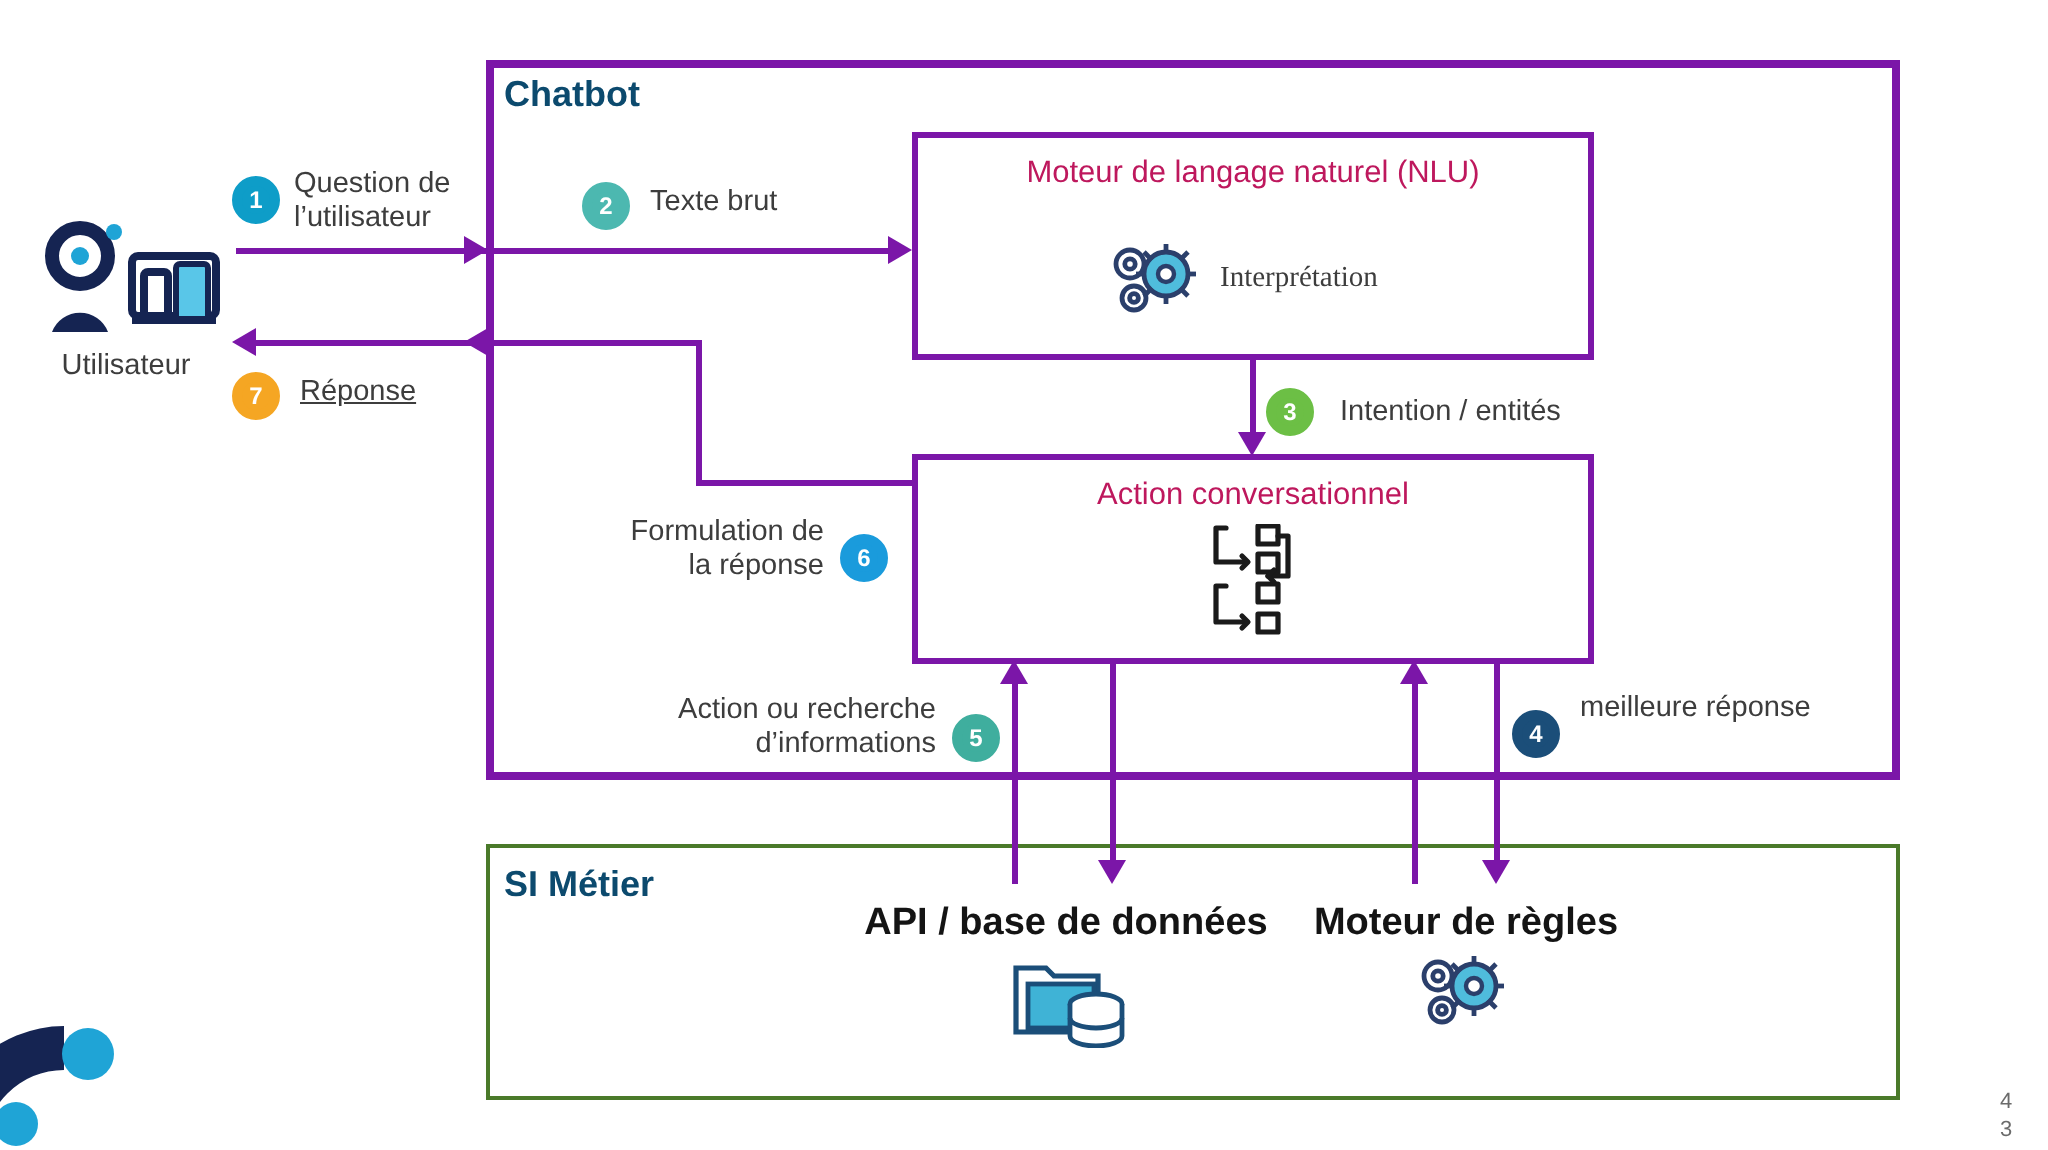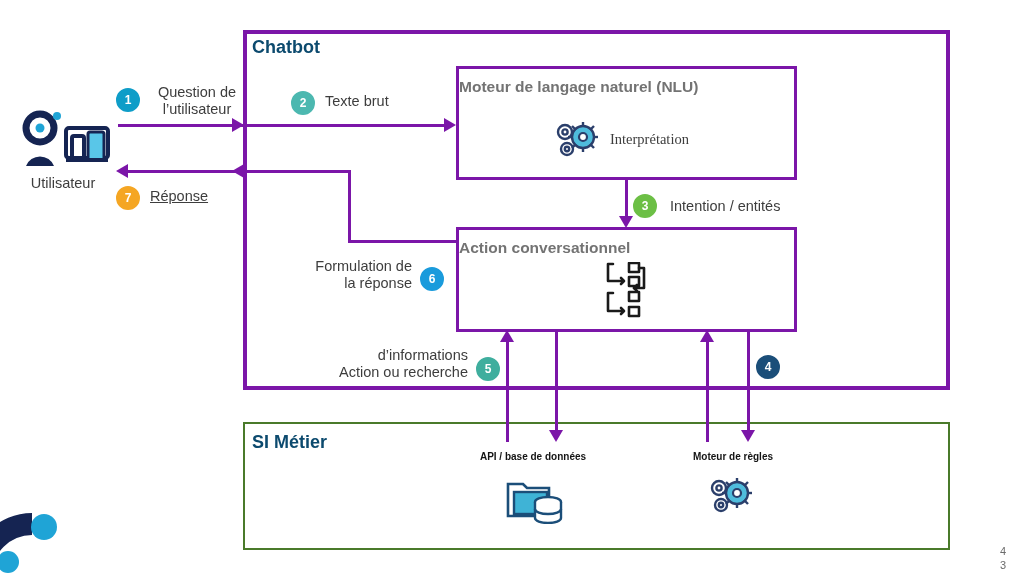--- a/index.html
+++ b/index.html
@@ -13,22 +13,22 @@
   .si-box{left:243px;top:422px;width:707px;height:128px;
       border:2px solid #4a7a2a;background:#ffffff;box-sizing:border-box;}
   .box-title{font-weight:bold;font-size:18px;color:#0c4a6e;letter-spacing:0px;}
   #chatbot-title{left:252px;top:37px;}
   #si-title{left:252px;top:432px;}
 
   
   .inner-box{border:3px solid #7b16a8;background:#ffffff;box-sizing:border-box;}
   .nlu-box{left:456px;top:66px;width:341px;height:114px;}
   .conv-box{left:456px;top:227px;width:341px;height:105px;}
-  .inner-title{position:absolute;left:0;right:0;top:9px;
-      font-weight:bold;font-size:15.5px;color:#737373;}
+  .inner-title{position:absolute;left:0;right:0;top:9px;text-align:center;
+      font-weight:normal;font-size:15.5px;color:#be185d;}
 
   
   .ln{background:#7b16a8;}
   .ln-h{height:3px;}
   .ln-v{width:3px;}
 
   .ar{position:absolute;width:0;height:0;}
   .ar-r{border-top:7px solid transparent;border-bottom:7px solid transparent;
         border-left:12px solid #7b16a8;}
   .ar-l{border-top:7px solid transparent;border-bottom:7px solid transparent;
@@ -40,21 +40,21 @@
 
   
   .badge{width:24px;height:24px;border-radius:50%;box-sizing:border-box;
       display:flex;align-items:center;justify-content:center;
       color:#ffffff;font-size:12px;font-weight:bold;border:5px solid;}
   
   .badge span{display:block;line-height:1;}
 
   
   .lbl{font-size:14.5px;color:#3d3d3d;line-height:1.18;}
-  .lbl-b{font-weight:bold;font-size:10px;color:#141414;}
+  .lbl-b{font-weight:bold;font-size:19px;color:#141414;}
   .r{text-align:right;}
   .c{text-align:center;}
 
   
   .pagenum{font-size:11px;color:#6b6b6b;line-height:1.25;}
 </style>
 </head>
 <body>
 
 <div class="abs chatbot-box"></div>
@@ -189,47 +189,48 @@
         <line x1="38" y1="26" x2="42" y2="30"></line>
       <line x1="42" y1="8" x2="38" y2="12"></line>
         <line x1="24" y1="26" x2="20" y2="30"></line>
     </g>
   </svg>
 </div>
 
 <div class="abs badge" id="b1" style="left: 116px; top: 88px; border-color: rgb(14, 157, 200); background: rgb(14, 157, 200);">
   <span>1</span>
 </div>
-<div class="abs lbl" style="left:147px;top:84px;width:100px;text-align:center;">
+<div class="abs lbl" style="left:147px;top:84px;width:100px;">
   <div>Question de</div>
   <div>l’utilisateur</div>
 </div>
 
 <div class="abs badge" id="b2" style="left: 291px; top: 91px; border-color: rgb(76, 184, 176); background: rgb(76, 184, 176);">
   <span>2</span>
 </div>
 <div class="abs lbl" style="left:325px;top:93px;">Texte brut</div>
 
 <div class="abs badge" id="b3" style="left: 633px; top: 194px; border-color: rgb(108, 191, 69); background: rgb(108, 191, 69);">
   <span>3</span>
 </div>
 <div class="abs lbl" style="left:670px;top:198px;">Intention / entités</div>
 
 <div class="abs badge" id="b4" style="left: 756px; top: 355px; border-color: rgb(27, 78, 121); background: rgb(27, 78, 121);">
   <span>4</span>
 </div>
 <div class="abs lbl" style="left:790px;top:346px;width:150px;">
+  <div>meilleure réponse</div>
 </div>
 
 <div class="abs badge" id="b5" style="left: 476px; top: 357px; border-color: rgb(63, 174, 158); background: rgb(63, 174, 158);">
   <span>5</span>
 </div>
 <div class="abs lbl r" style="left:300px;top:347px;width:168px;">
+  <div>Action ou recherche</div>
   <div>d’informations</div>
-  <div>Action ou recherche</div>
 </div>
 
 <div class="abs badge" id="b6" style="left: 420px; top: 267px; border-color: rgb(26, 155, 220); background: rgb(26, 155, 220);">
   <span>6</span>
 </div>
 <div class="abs lbl r" style="left:290px;top:258px;width:122px;">
   <div>Formulation de</div>
   <div>la réponse</div>
 </div>
 

